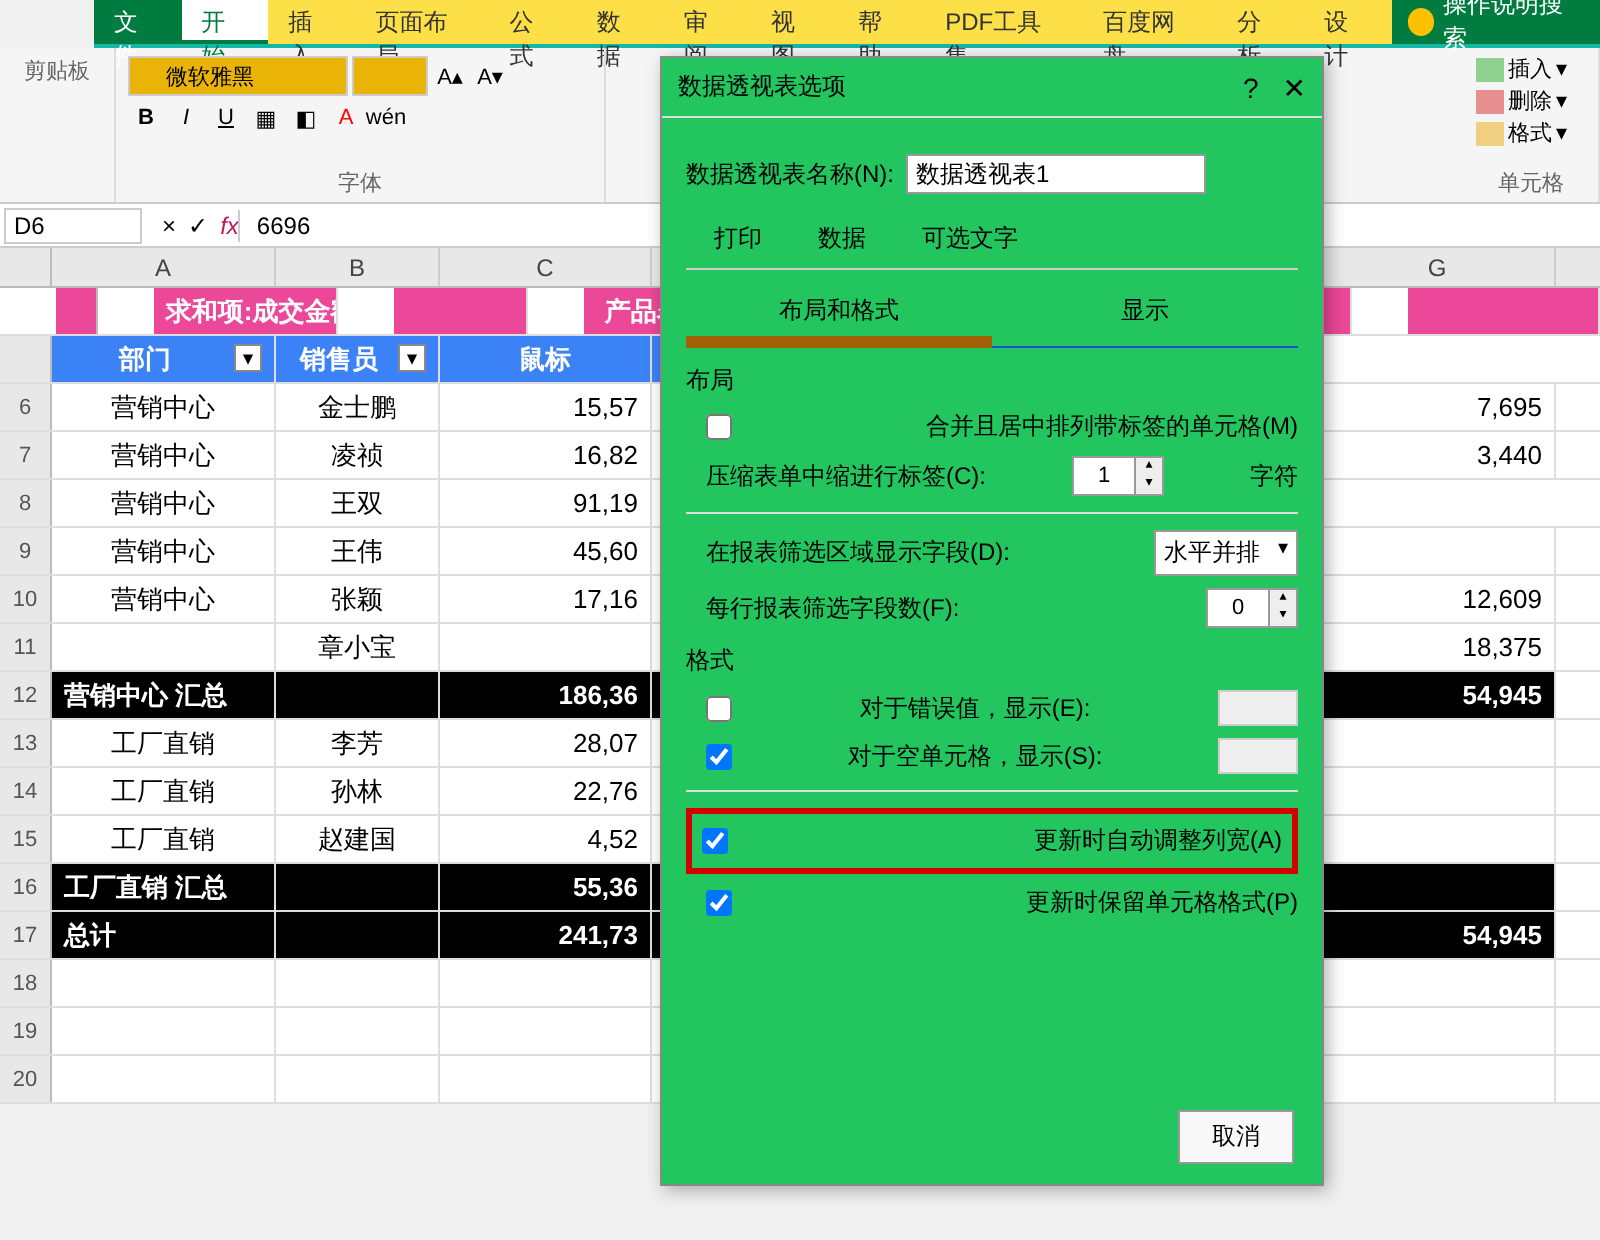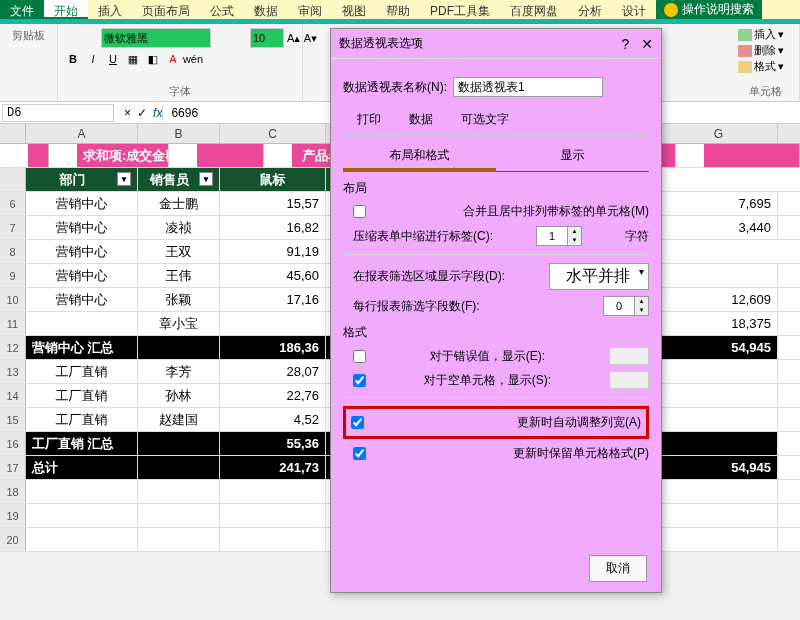--- a/index.html
+++ b/index.html
@@ -1,74 +1,74 @@
 <!DOCTYPE html>
 <html><head>
 <meta charset="utf-8">
 <style>
   * { box-sizing: border-box; margin: 0; padding: 0; font-family: "Microsoft YaHei", sans-serif; }
   body { width: 800px; height: 620px; overflow: hidden; background: #f0f0f0; position: relative; font-size: 12px; }
-  .ribbon-tabs { display: flex; background: #fef9c3; height: 24px; border-bottom: 5px solid #14b8a6; }
+  .ribbon-tabs { display: flex; background: #fde047; height: 24px; border-bottom: 2px solid #14b8a6; margin-left: 47px; }
   .ribbon-tab { padding: 3px 10px; font-size: 12px; color: #333; cursor: pointer; }
   .ribbon-tab.active { background: #fff; border-bottom: 2px solid #007c41; color: #007c41; }
   .ribbon-tab.green { background: #007c41; color: #fff; }
   .search-tab { display: flex; align-items: center; gap: 4px; color: #fff; padding: 3px 8px; }
   .bulb { width: 14px; height: 14px; background: #ffc000; border-radius: 50%; display: inline-block; }
   .ribbon-body { display: flex; background: #f5f5f5; height: 78px; border-bottom: 1px solid #ccc; }
   .ribbon-group { border-right: 1px solid #ddd; padding: 2px 6px; display: flex; flex-direction: column; justify-content: space-between; }
   .group-label { text-align: center; font-size: 11px; color: #666; padding-top: 2px; }
   .clipboard-g { width: 58px; }
   .clip-icon { width: 32px; height: 38px; background: #fff; border: 1px solid #ccc; margin: 2px auto; position: relative; }
   .clip-icon::before { content: ""; position: absolute; top: -4px; left: 8px; width: 14px; height: 8px; background: #b97a57; border-radius: 2px; }
   .font-g { width: 245px; }
   .font-row { display: flex; gap: 2px; align-items: center; margin: 2px 0; }
-  .font-sel { border: 1px solid #ccc; background: #22c55e; height: 20px; font-size: 11px; padding: 0 2px; margin-left: 37px; }
+  .font-sel { border: 1px solid #ccc; background: #eab308; height: 20px; font-size: 11px; padding: 0 18px; }
   .btn-s { width: 18px; height: 18px; border: 1px solid transparent; background: none; font-size: 11px; cursor: pointer; display: inline-flex; align-items: center; justify-content: center; }
   .cells-g { width: 68px; }
   .cell-row { display: flex; align-items: center; gap: 2px; font-size: 11px; margin: 1px 0; }
   .mini-icon { width: 14px; height: 12px; display: inline-block; }
   .namebox-row { display: flex; background: #fff; border-bottom: 1px solid #ccc; height: 22px; align-items: center; }
-  .namebox { width: 112px; border: 1px solid #ccc; padding: 1px 4px; font-size: 12px; margin-left: 2px; font-family: Liberation Mono, monospace; }
+  .namebox { width: 69px; border: 1px solid #ccc; padding: 1px 4px; font-size: 12px; margin-left: 2px; }
   .fx-area { display: flex; align-items: center; gap: 6px; margin-left: 10px; }
-  .fx-btn { font-style: italic; color: #0c4a6e; }
+  .fx-btn { font-style: italic; color: #be185d; }
   .formula-bar { border-left: 1px solid #ccc; padding: 1px 8px; flex: 1; }
   .sheet { position: relative; background: #fff; }
   .col-headers { display: flex; background: #e8e8e8; border-bottom: 1px solid #bbb; height: 20px; }
   .corner { width: 26px; border-right: 1px solid #bbb; background: #e8e8e8; }
   .ch { border-right: 1px solid #ccc; text-align: center; font-size: 12px; color: #444; line-height: 20px; }
   .row { display: flex; height: 24px; border-bottom: 1px solid #ddd; }
   .rh { width: 26px; background: #e8e8e8; border-right: 1px solid #bbb; text-align: center; font-size: 11px; color: #555; line-height: 24px; }
   .cell { border-right: 1px solid #ddd; padding: 0 6px; font-size: 13px; line-height: 24px; overflow: hidden; white-space: nowrap; }
   .header-row .cell, .header-row .rh { background: #ec4899; color: #fff; font-weight: bold; margin-left: 28px; }
-  .subheader .cell { background: #14532d; color: #fff; font-weight: bold; text-align: center; }
+  .subheader .cell { background: #3b82f6; color: #fff; font-weight: bold; text-align: center; }
   .subtotal .cell { background: #000; color: #fff; font-weight: bold; }
   .grandtotal .cell { background: #000; color: #fff; font-weight: bold; }
   .r-align { text-align: right; }
   .c-align { text-align: center; }
   .dd { float: right; width: 14px; height: 14px; background: #fff; border: 1px solid #888; color: #000; font-size: 9px; text-align: center; line-height: 12px; margin-top: 4px; margin-left: 4px; }
-  .dialog { position: absolute; top: 28px; left: 330px; width: 332px; height: 565px; background: #f0abfc; border: 1px solid #888; box-shadow: 2px 2px 8px rgba(0,0,0,0.3); z-index: 100; }
+  .dialog { position: absolute; top: 28px; left: 330px; width: 332px; height: 565px; background: #22c55e; border: 1px solid #888; box-shadow: 2px 2px 8px rgba(0,0,0,0.3); z-index: 100; }
   .dlg-title { display: flex; justify-content: space-between; align-items: center; padding: 6px 8px; font-size: 12px; border-bottom: 1px solid #ddd; }
   .dlg-close { display: flex; gap: 12px; }
   .dlg-x { cursor: pointer; font-size: 14px; }
   .dlg-body { padding: 10px 12px; font-size: 12px; }
   .dlg-row { display: flex; align-items: center; gap: 6px; margin: 8px 0; }
   .dlg-input { border: 1px solid #999; padding: 2px 4px; font-size: 12px; }
   .dlg-tabs { display: flex; border-bottom: 1px solid #ccc; margin: 6px 0 0; }
   .dlg-tab { padding: 6px 14px; font-size: 12px; cursor: pointer; }
   .subtabs { display: flex; margin: 8px 0 4px; }
   .subtab { flex: 1; text-align: center; padding: 4px 0; font-size: 12px; border-bottom: 1px solid #1d4ed8; }
-  .subtab.active { border-bottom: 4px solid #a16207; }
+  .subtab.active { border-bottom: 6px solid #a16207; }
   .fieldset-label { margin: 8px 0 4px; font-size: 12px; }
   .chk-row { display: flex; align-items: center; gap: 6px; margin: 6px 0 6px 10px; font-size: 12px; justify-content: space-between; }
   .chk { width: 13px; height: 13px; }
   .spin { display: inline-flex; border: 1px solid #999; }
   .spin input { width: 30px; border: none; text-align: center; font-size: 11px; }
   .spin-btns { display: flex; flex-direction: column; }
   .spin-b { width: 14px; height: 9px; font-size: 7px; line-height: 7px; background: #eee; border-left: 1px solid #999; text-align: center; cursor: pointer; }
-  .combo { border: 1px solid #999; padding: 2px 18px 2px 16px; font-size: 16px; background: #fff; position: relative; }
+  .combo { border: 1px solid #999; padding: 2px 18px 2px 4px; font-size: 12px; background: #fff; position: relative; }
   .combo::after { content: "▾"; position: absolute; right: 4px; top: 2px; font-size: 10px; }
   .swatch { width: 40px; height: 18px; background: #eee; border: 1px solid #ccc; }
   .highlight-box { border: 3px solid #d40000; padding: 5px 5px; margin: 4px 0; }
   .dlg-footer { position: absolute; bottom: 10px; right: 14px; }
   .dlg-btn { padding: 4px 16px; font-size: 12px; border: 1px solid #999; background: #f8f8f8; cursor: pointer; }
   .hr { border-top: 1px solid #ddd; margin: 8px 0; }
   .w-a { width: 112px; } .w-b { width: 82px; } .w-c { width: 106px; } .w-g { width: 118px; }
   .gap-col { width: 334px; border-right: 1px solid #ddd; }
 </style>
 </head>

